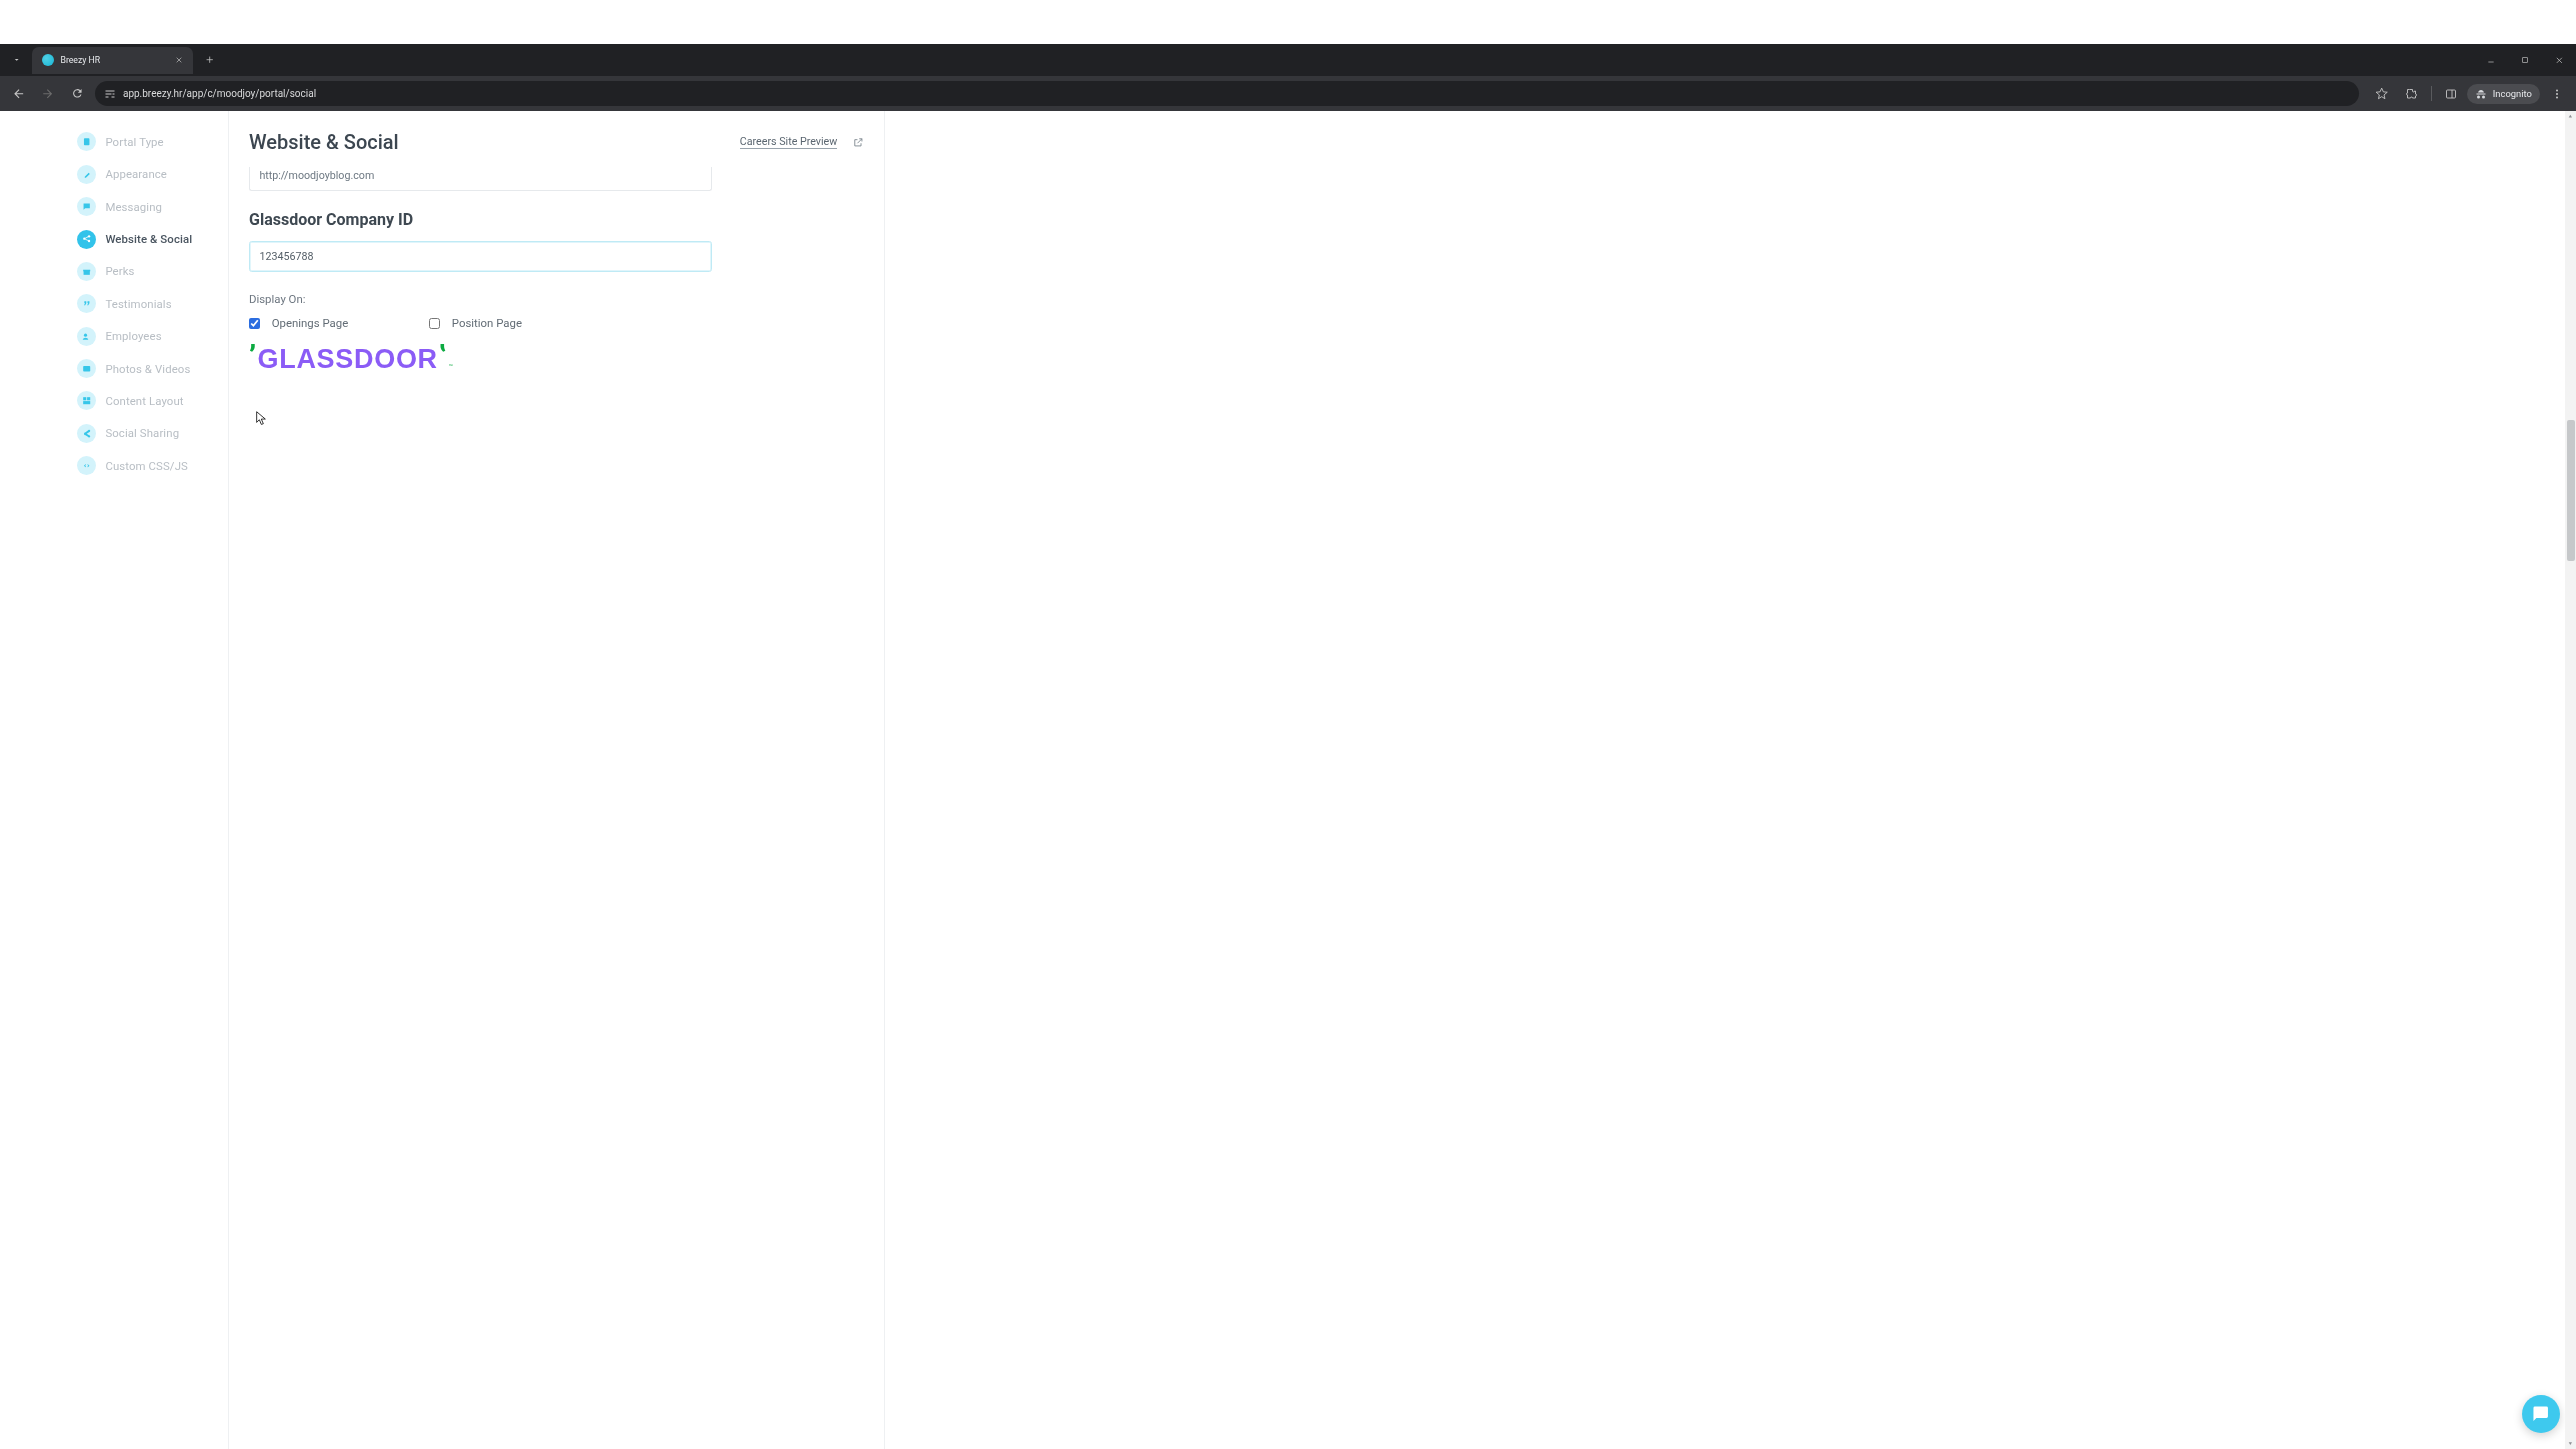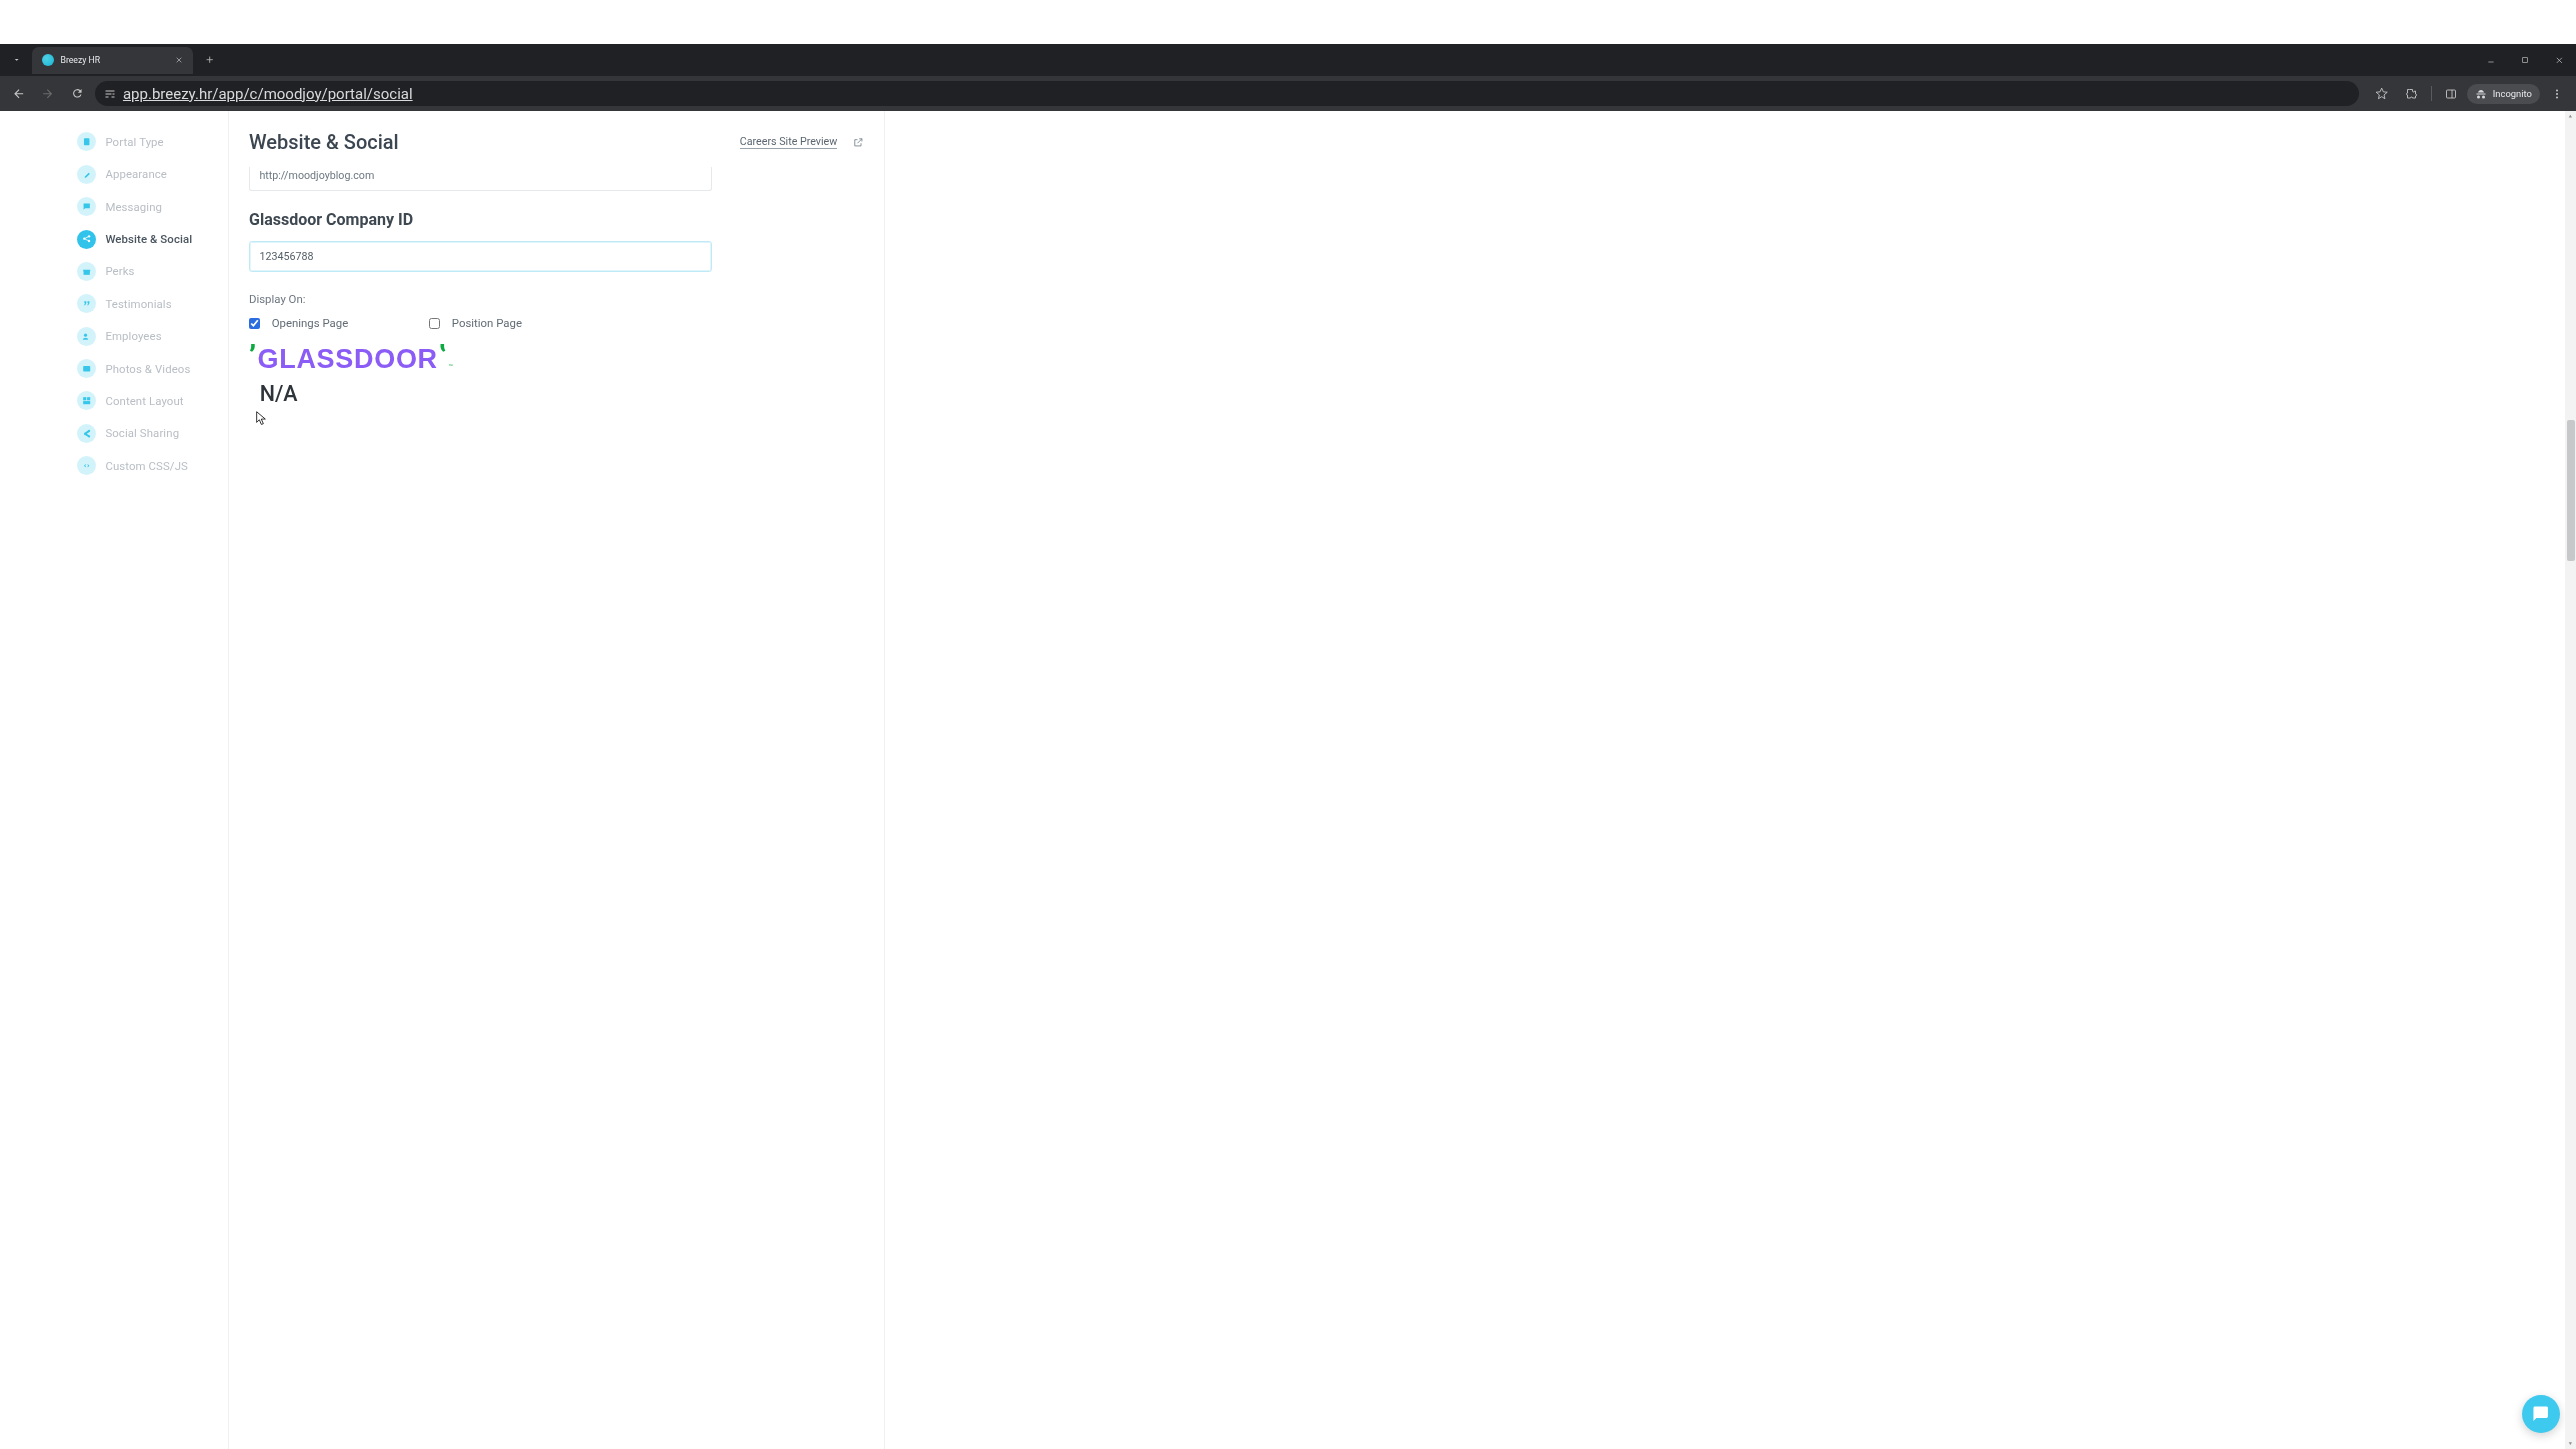--- a/index.html
+++ b/index.html
@@ -40,21 +40,21 @@
     .nav-btn {
       width:24px; height:24px; display:flex; align-items:center; justify-content:center;
       color:#c7c7c7; cursor:pointer; border-radius:50%;
     }
     .nav-btn.disabled { color:#6b6b6b; }
     .omnibox {
       flex:1; display:flex; align-items:center; gap:6.7px;
       background:#202124; border-radius:14.8px; height:25.5px; padding:0 9.4px;
     }
     .site-chip { color:#c7c7c7; display:flex; align-items:center; }
-    .url { color:#d9dadb; font-size:15px;text-decoration:underline; }
+    .url { color:#d9dadb; font-size:10px; }
     .right-icons { display:flex; align-items:center; gap:4px; padding-left:4px;}
     .icon-btn {
       width:25.5px; height:25.5px; display:flex; align-items:center; justify-content:center;
       color:#c7c7c7; cursor:pointer; border-radius:50%;
     }
     .incognito-chip {
       display:flex; align-items:center; gap:5.4px; color:#e8eaed;
       background:#4b4c50; padding:4px 8px; border-radius:12px; font-size:9.4px;
     }
     .divider-vert { width:0.7px; height:14.8px; background:#5a5b5e; margin:0 2.7px;}
@@ -357,21 +357,20 @@
             </label>
           </div>
 
           <div class="glassdoor-block">
             <div class="glassdoor-logo">
               <span class="gd-quote">’</span>
               <span class="gd-word">GLASSDOOR</span>
               <span class="gd-quote flip">’</span>
               <span class="gd-tm">™</span>
             </div>
-            <div class="gd-rating">N/A</div>
           </div>
 
         </main>
       </div>
     </div>
 
     <svg class="cursor-arrow" width="12" height="14.8" viewBox="0 0 18 22">
       <path d="M1 1 L1 17 L5 13 L8 20 L11 19 L8 12 L14 12 Z" fill="#fff" stroke="#000" stroke-width="1.2"></path>
     </svg>
 

